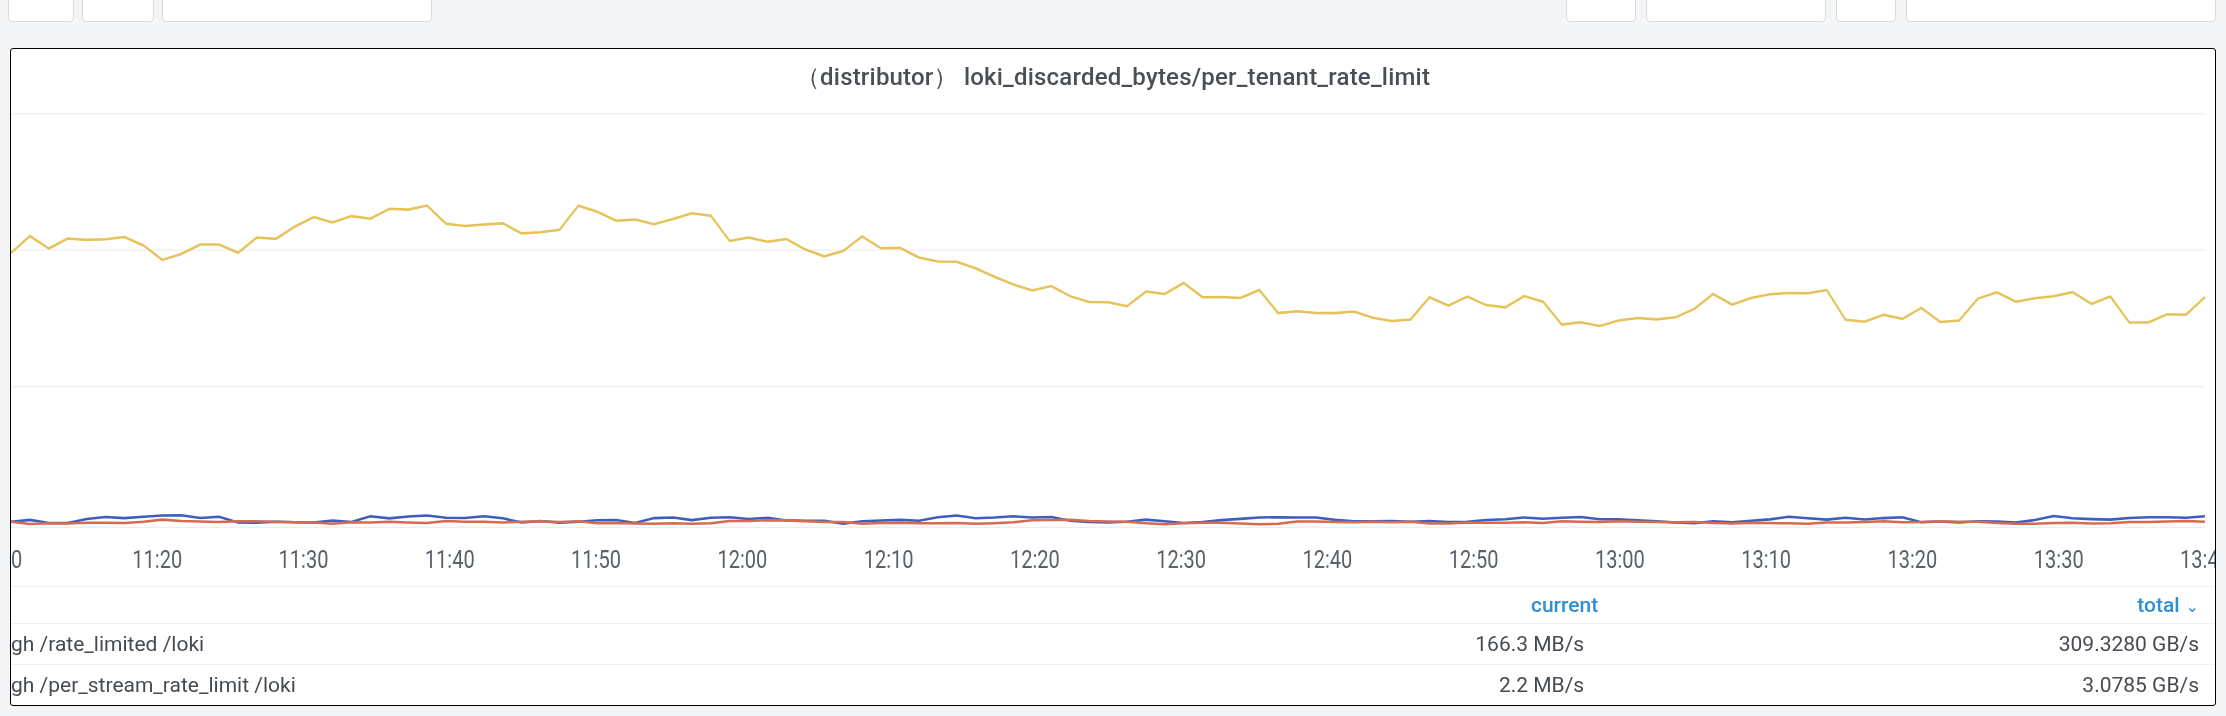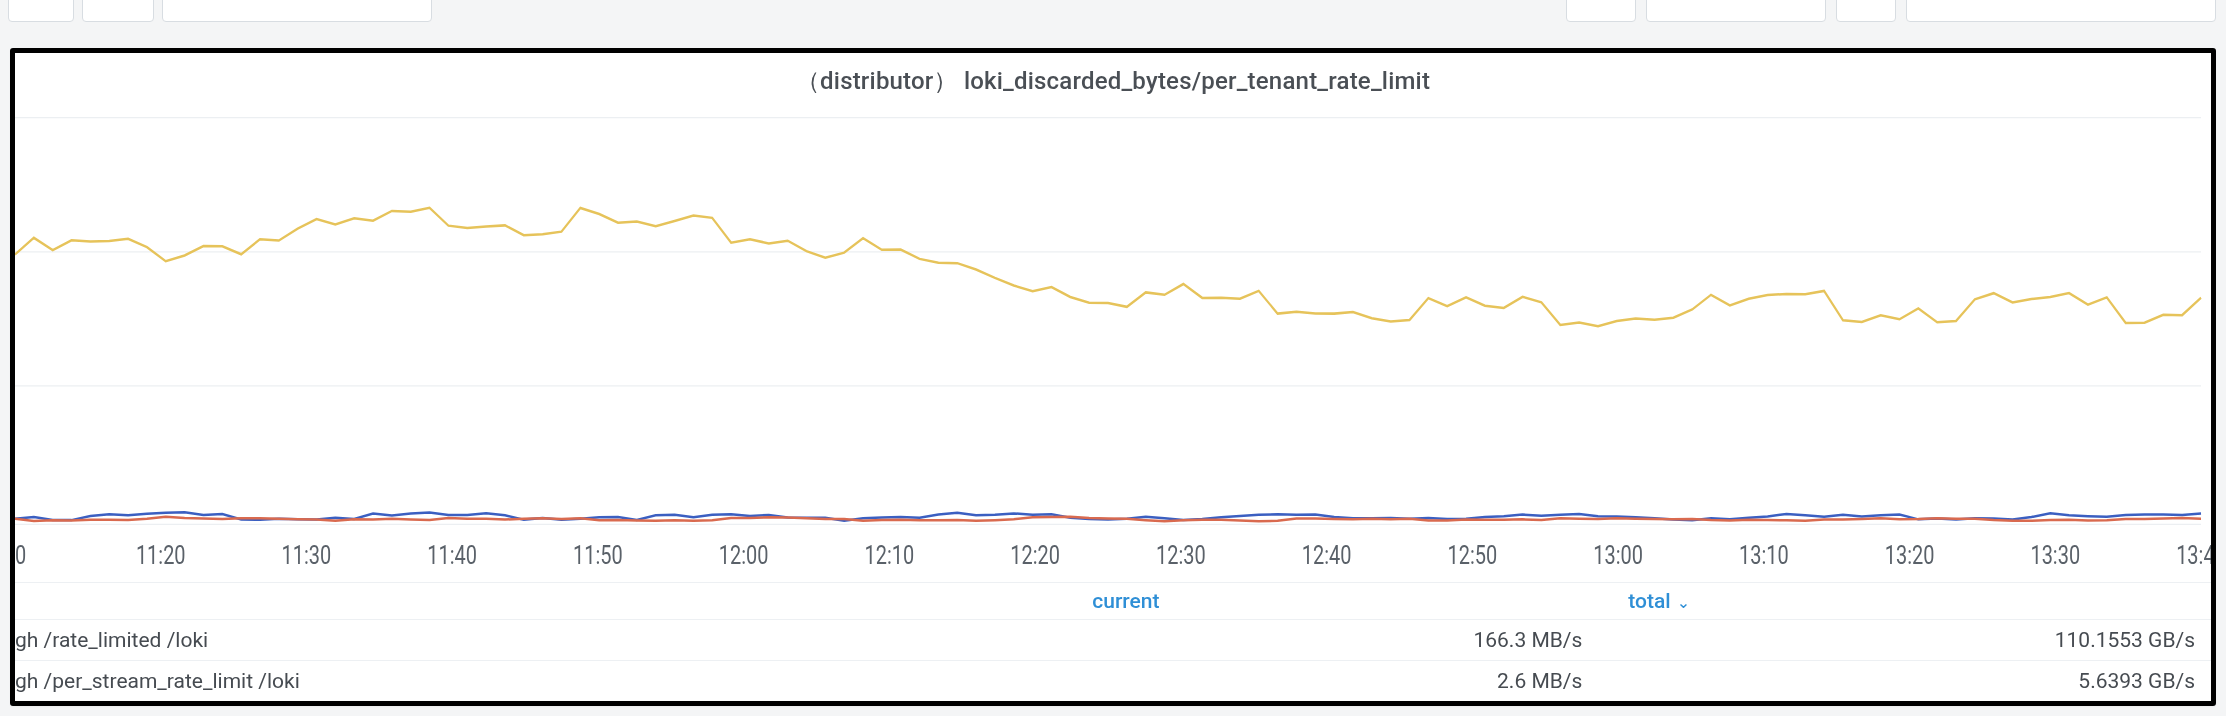--- a/index.html
+++ b/index.html
@@ -32,21 +32,21 @@
   .tb-md  { width: 72px; }
   .tb-lg  { width: 270px; }
   .tb-grp-r { position:absolute; top:-14px; right:10px; height:36px; display:flex; gap:10px;}
   .panel {
     position: absolute;
     top: 48px;
     left: 10px;
     right: 10px;
     bottom: 10px;
     background: #fff;
-    border: 5px solid #000000;
+    border: 1px solid #000000;
     border-radius: 3px;
     box-shadow: 0 1px 2px rgba(0,0,0,0.04);
     display: flex;
     flex-direction: column;
     overflow: hidden;
   }
   .panel-title {
     text-align: center;
     font-size: 24px;
     font-weight: 500;
@@ -66,21 +66,21 @@
   .legend-table {
     flex: 0 0 auto;
     width: 100%;
     border-collapse: collapse;
     font-size: 21px;
     color: #464b51;
   }
   .legend-table th {
     font-weight: 500;
     color: #2f8fd6;
-    text-align: left;
+    text-align: right;
     padding: 6px 16px;
     border-top: 1px solid #edf0f3;
   }
   .legend-table td {
     padding: 8px 10px;
     border-top: 1px solid #edf0f3;
     white-space: nowrap;
   }
   .legend-table td.name { text-align: left; padding-left: 0; margin-top: 38px; }
   .legend-table td.val  { text-align: right; padding-right: 30px; margin-top: 12px; }
@@ -139,22 +139,22 @@
       <tr>
         <th style="text-align:left; color:transparent;">.</th>
         <th><span>current</span></th>
         <th><span>total</span><span class="chev">⌄</span></th>
       </tr>
     </thead>
     <tbody id="legend-body">
         <tr>
           <td class="name">gh /rate_limited /loki</td>
           <td class="val">166.3 MB/s</td>
-          <td class="val2">110.1553 GB/s</td>
+          <td class="val2">309.3280 GB/s</td>
         </tr>
         <tr class="row-clip">
           <td class="name">gh /per_stream_rate_limit /loki</td>
-          <td class="val">2.6 MB/s</td>
-          <td class="val2">5.6393 GB/s</td>
+          <td class="val">2.2 MB/s</td>
+          <td class="val2">3.0785 GB/s</td>
         </tr>
       </tbody>
   </table>
 </div>
 
 </body></html>

